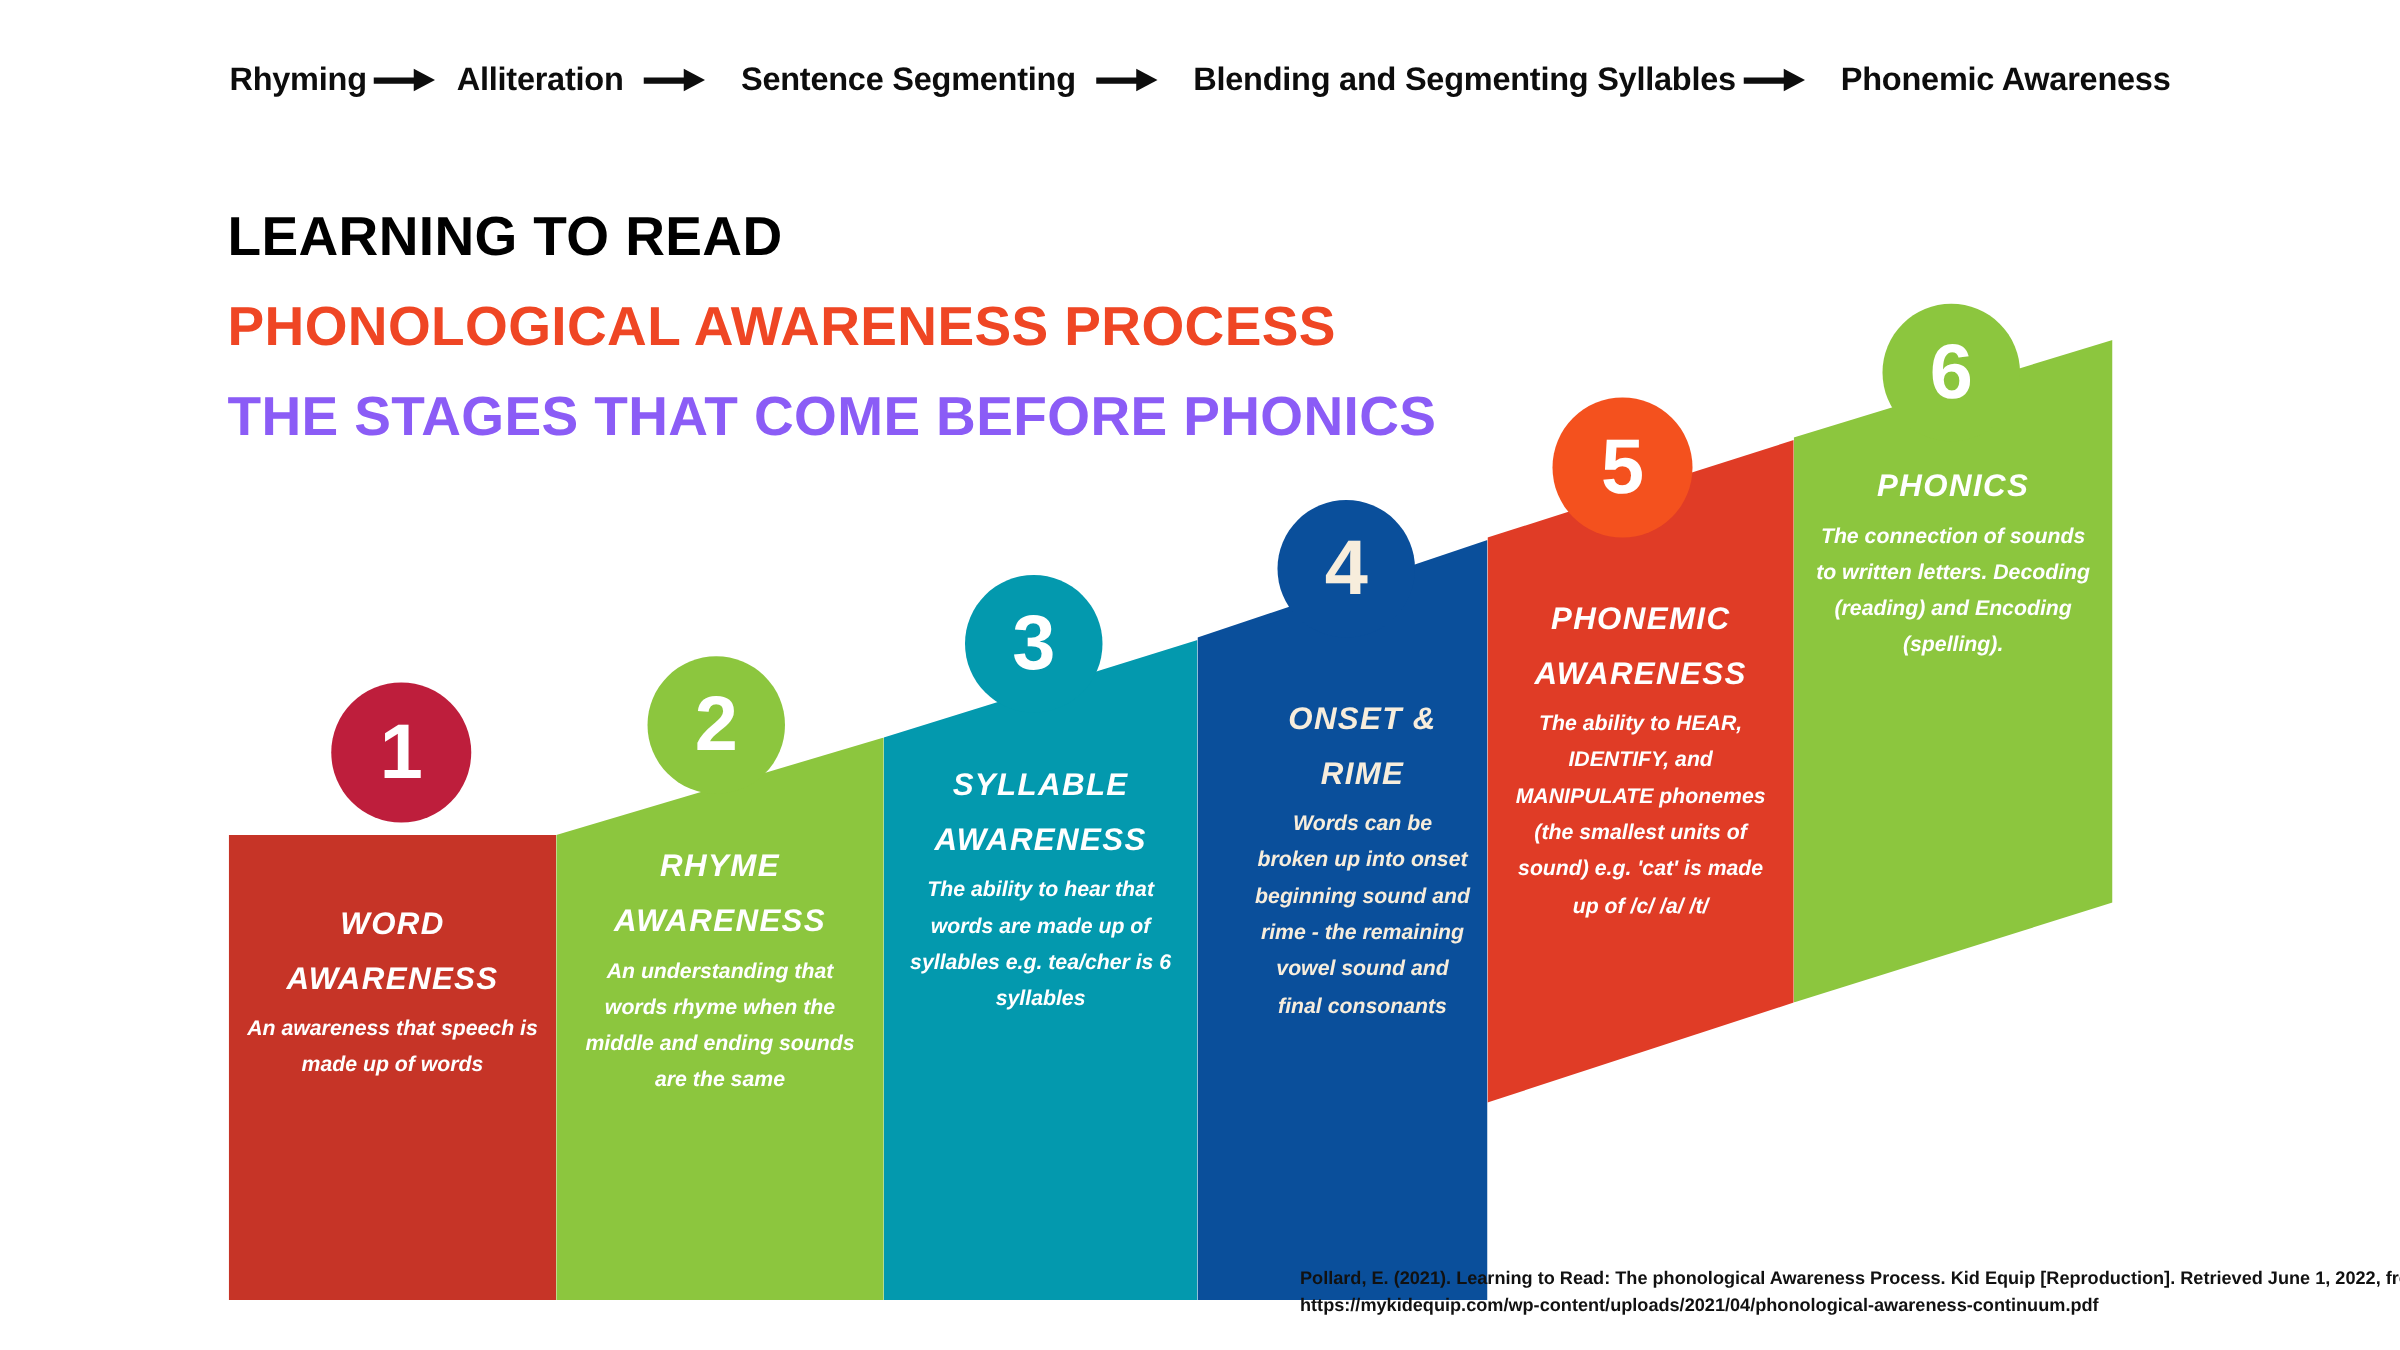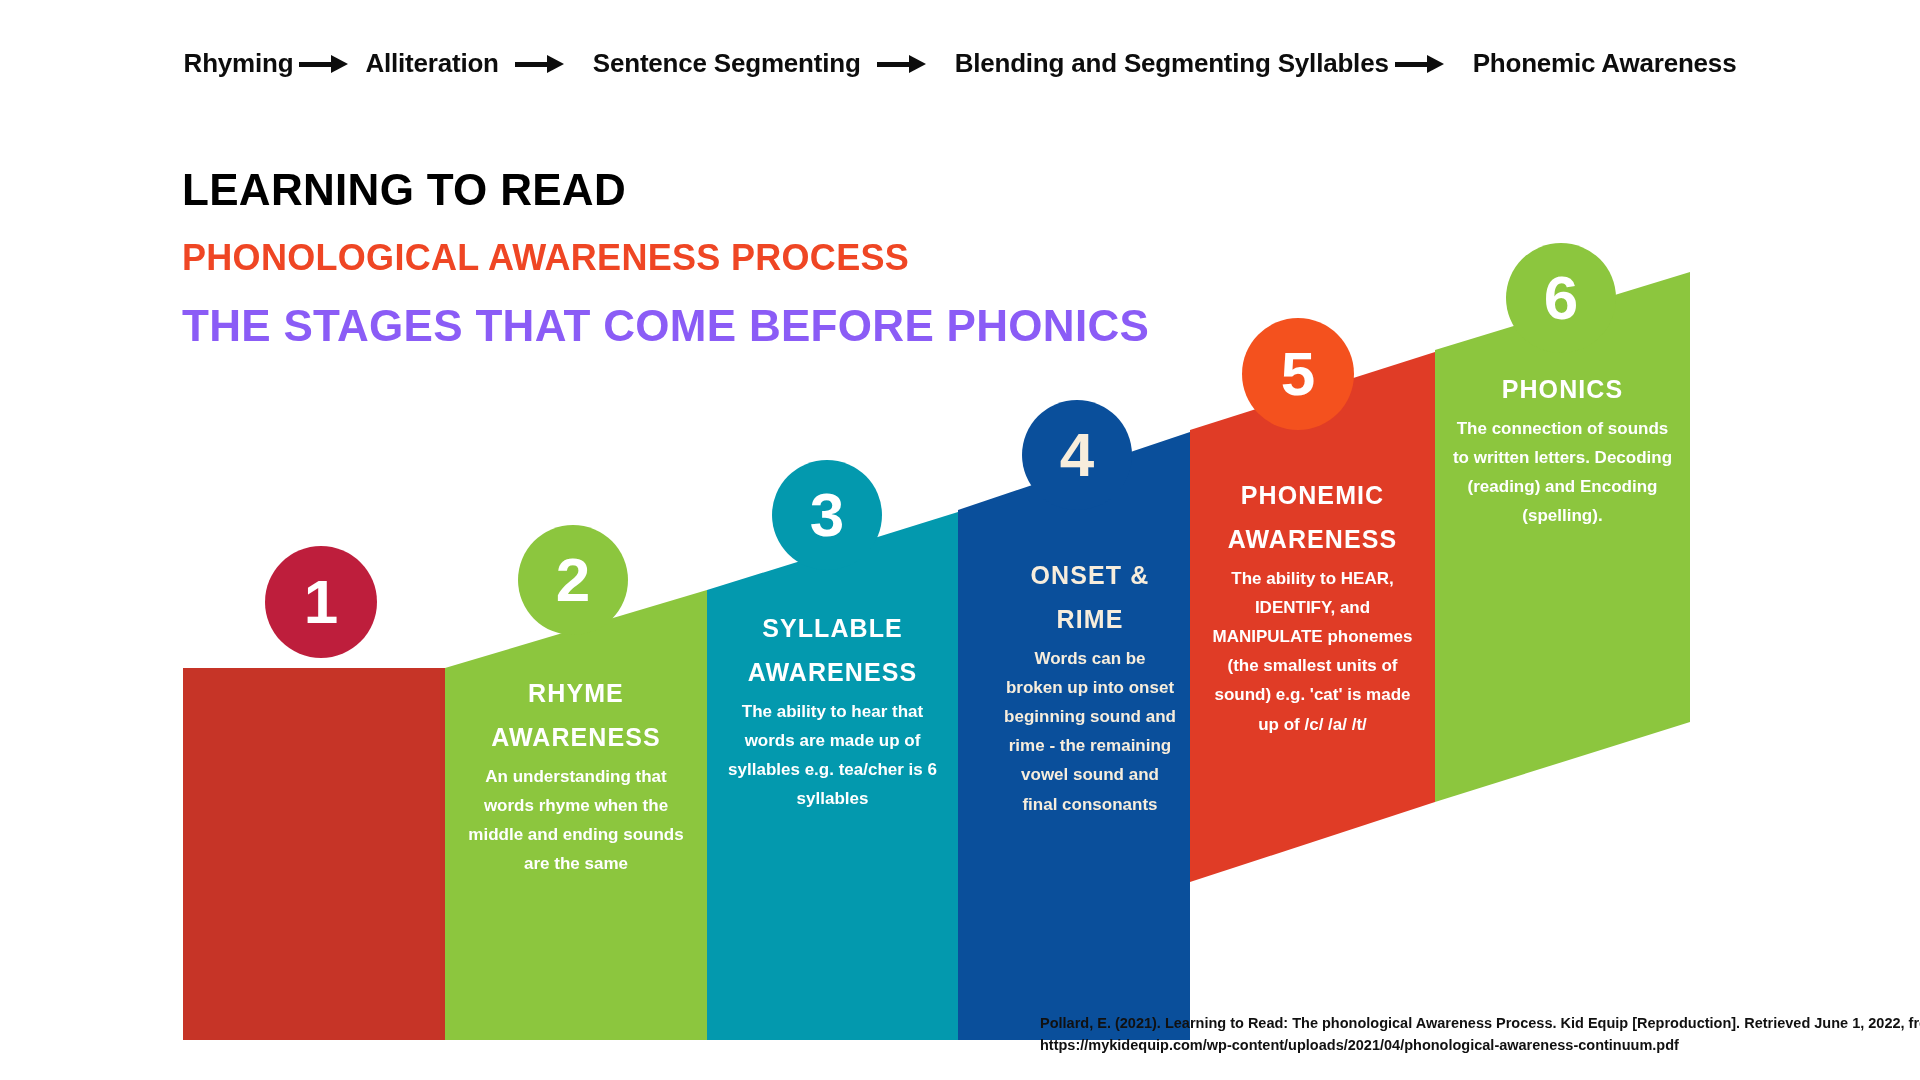--- a/index.html
+++ b/index.html
@@ -70,21 +70,21 @@
     top: 168px;
   }
   .head-line {
     font-weight: 800;
     letter-spacing: 0.3px;
     line-height: 1.0;
     white-space: nowrap;
     font-family: "Liberation Sans", sans-serif;
   }
   #head-1 { font-size: 44px; color: #000000; margin-bottom: 28px; }
-  #head-2 { font-size: 36px; color: #ef4624; margin-bottom: 28px; }
+  #head-2 { font-size: 44px; color: #ef4624; margin-bottom: 28px; }
   #head-3 { font-size: 44px; color: #8b5cf6; }
 
   
   #staircase {
     position: absolute;
     left: 0;
     top: 0;
     width: 1920px;
     height: 1080px;
   }
@@ -101,20 +101,21 @@
     width: 100%;
     height: 100%;
   }
   .stair-text {
     position: absolute;
     left: 0;
     width: 100%;
     padding: 0 14px;
     box-sizing: border-box;
     z-index: 3;
+    font-style: italic;
   }
   .stair-title {
     font-size: 25px;
     font-weight: 800;
     letter-spacing: 1.1px;
     line-height: 1.75;
     margin: 0 0 2px 0;
     font-family: "Liberation Sans", sans-serif;
   }
   .stair-desc {
@@ -190,20 +191,24 @@
   <div class="head-line" id="head-2">PHONOLOGICAL AWARENESS PROCESS</div>
   <div class="head-line" id="head-3">THE STAGES THAT COME BEFORE PHONICS</div>
 </div>
 
 <div id="staircase">
 
   <div class="stair-block" style="left:183px; top:668px; width:262px; height:372px;">
     <svg class="stair-shape" viewBox="0 0 262 372" preserveAspectRatio="none">
       <polygon points="0,0 262,0 262,372 0,372" fill="#C63427"></polygon>
     </svg>
+    <div class="stair-text" style="top:50px;">
+      <p class="stair-title">WORD AWARENESS</p>
+      <p class="stair-desc">An awareness that speech is made up of words</p>
+    </div>
   </div>
   <div class="stair-circle" style="left:265px; top:546px; width:112px; height:112px; background:#BE1E3C; color:#ffffff; font-size:62px;">
     <span>1</span>
   </div>
 
   <div class="stair-block" style="left:445px; top:590px; width:262px; height:450px;">
     <svg class="stair-shape" viewBox="0 0 262 450" preserveAspectRatio="none">
       <polygon points="0,78 262,0 262,450 0,450" fill="#8CC63E"></polygon>
     </svg>
     <div class="stair-text" style="top:82px;">

